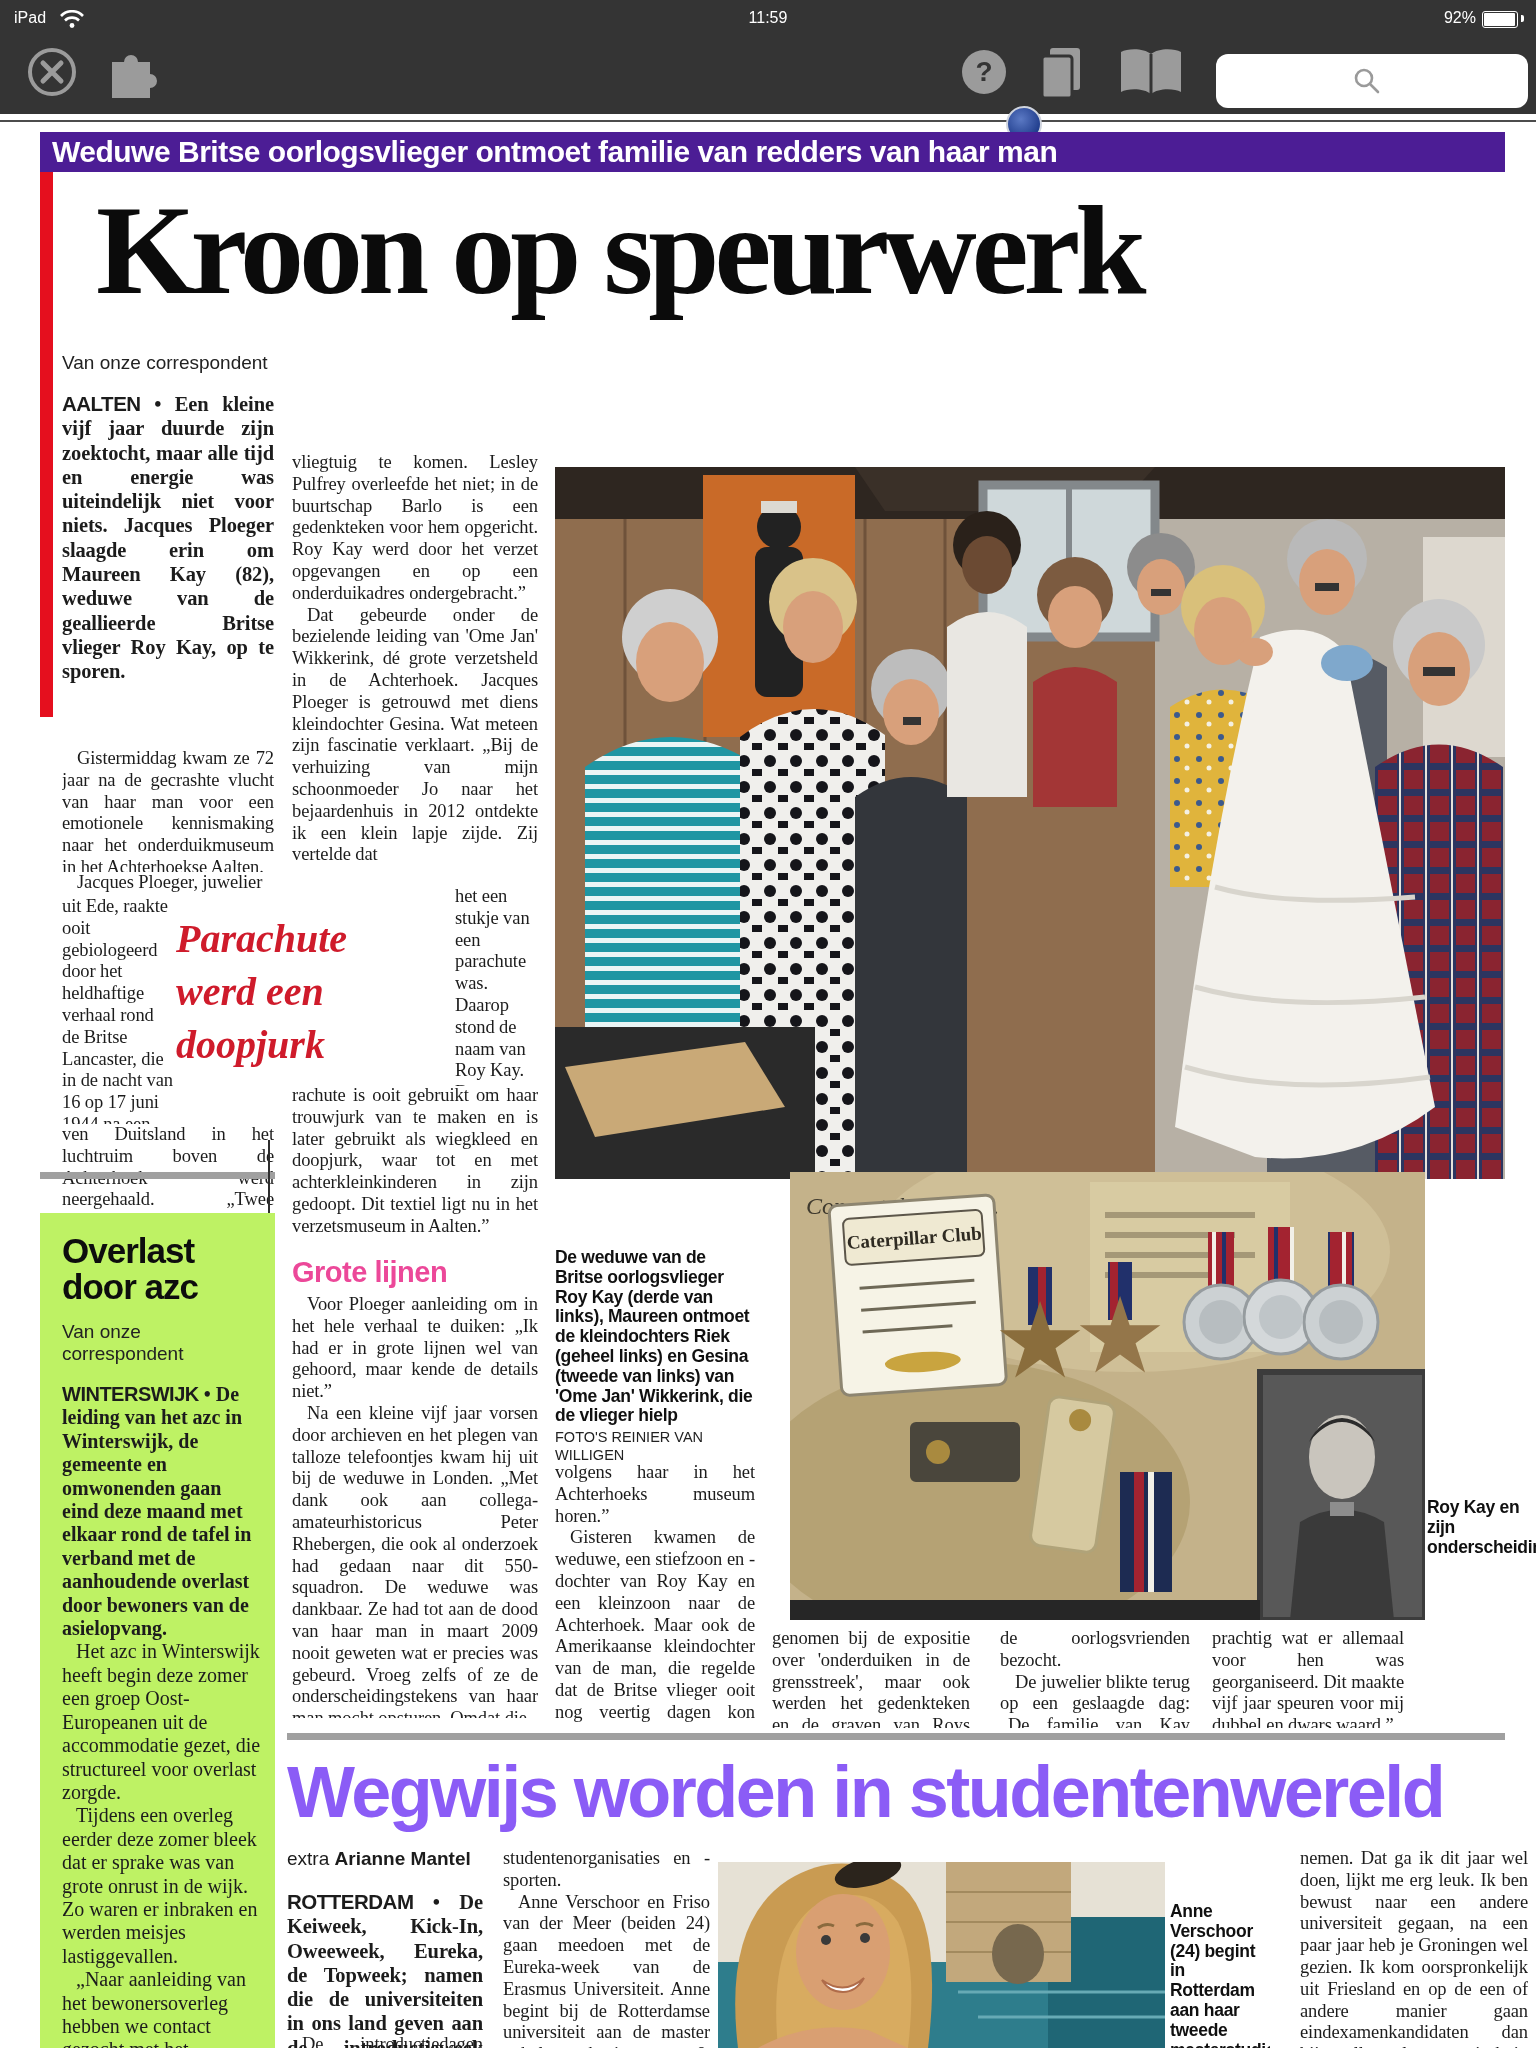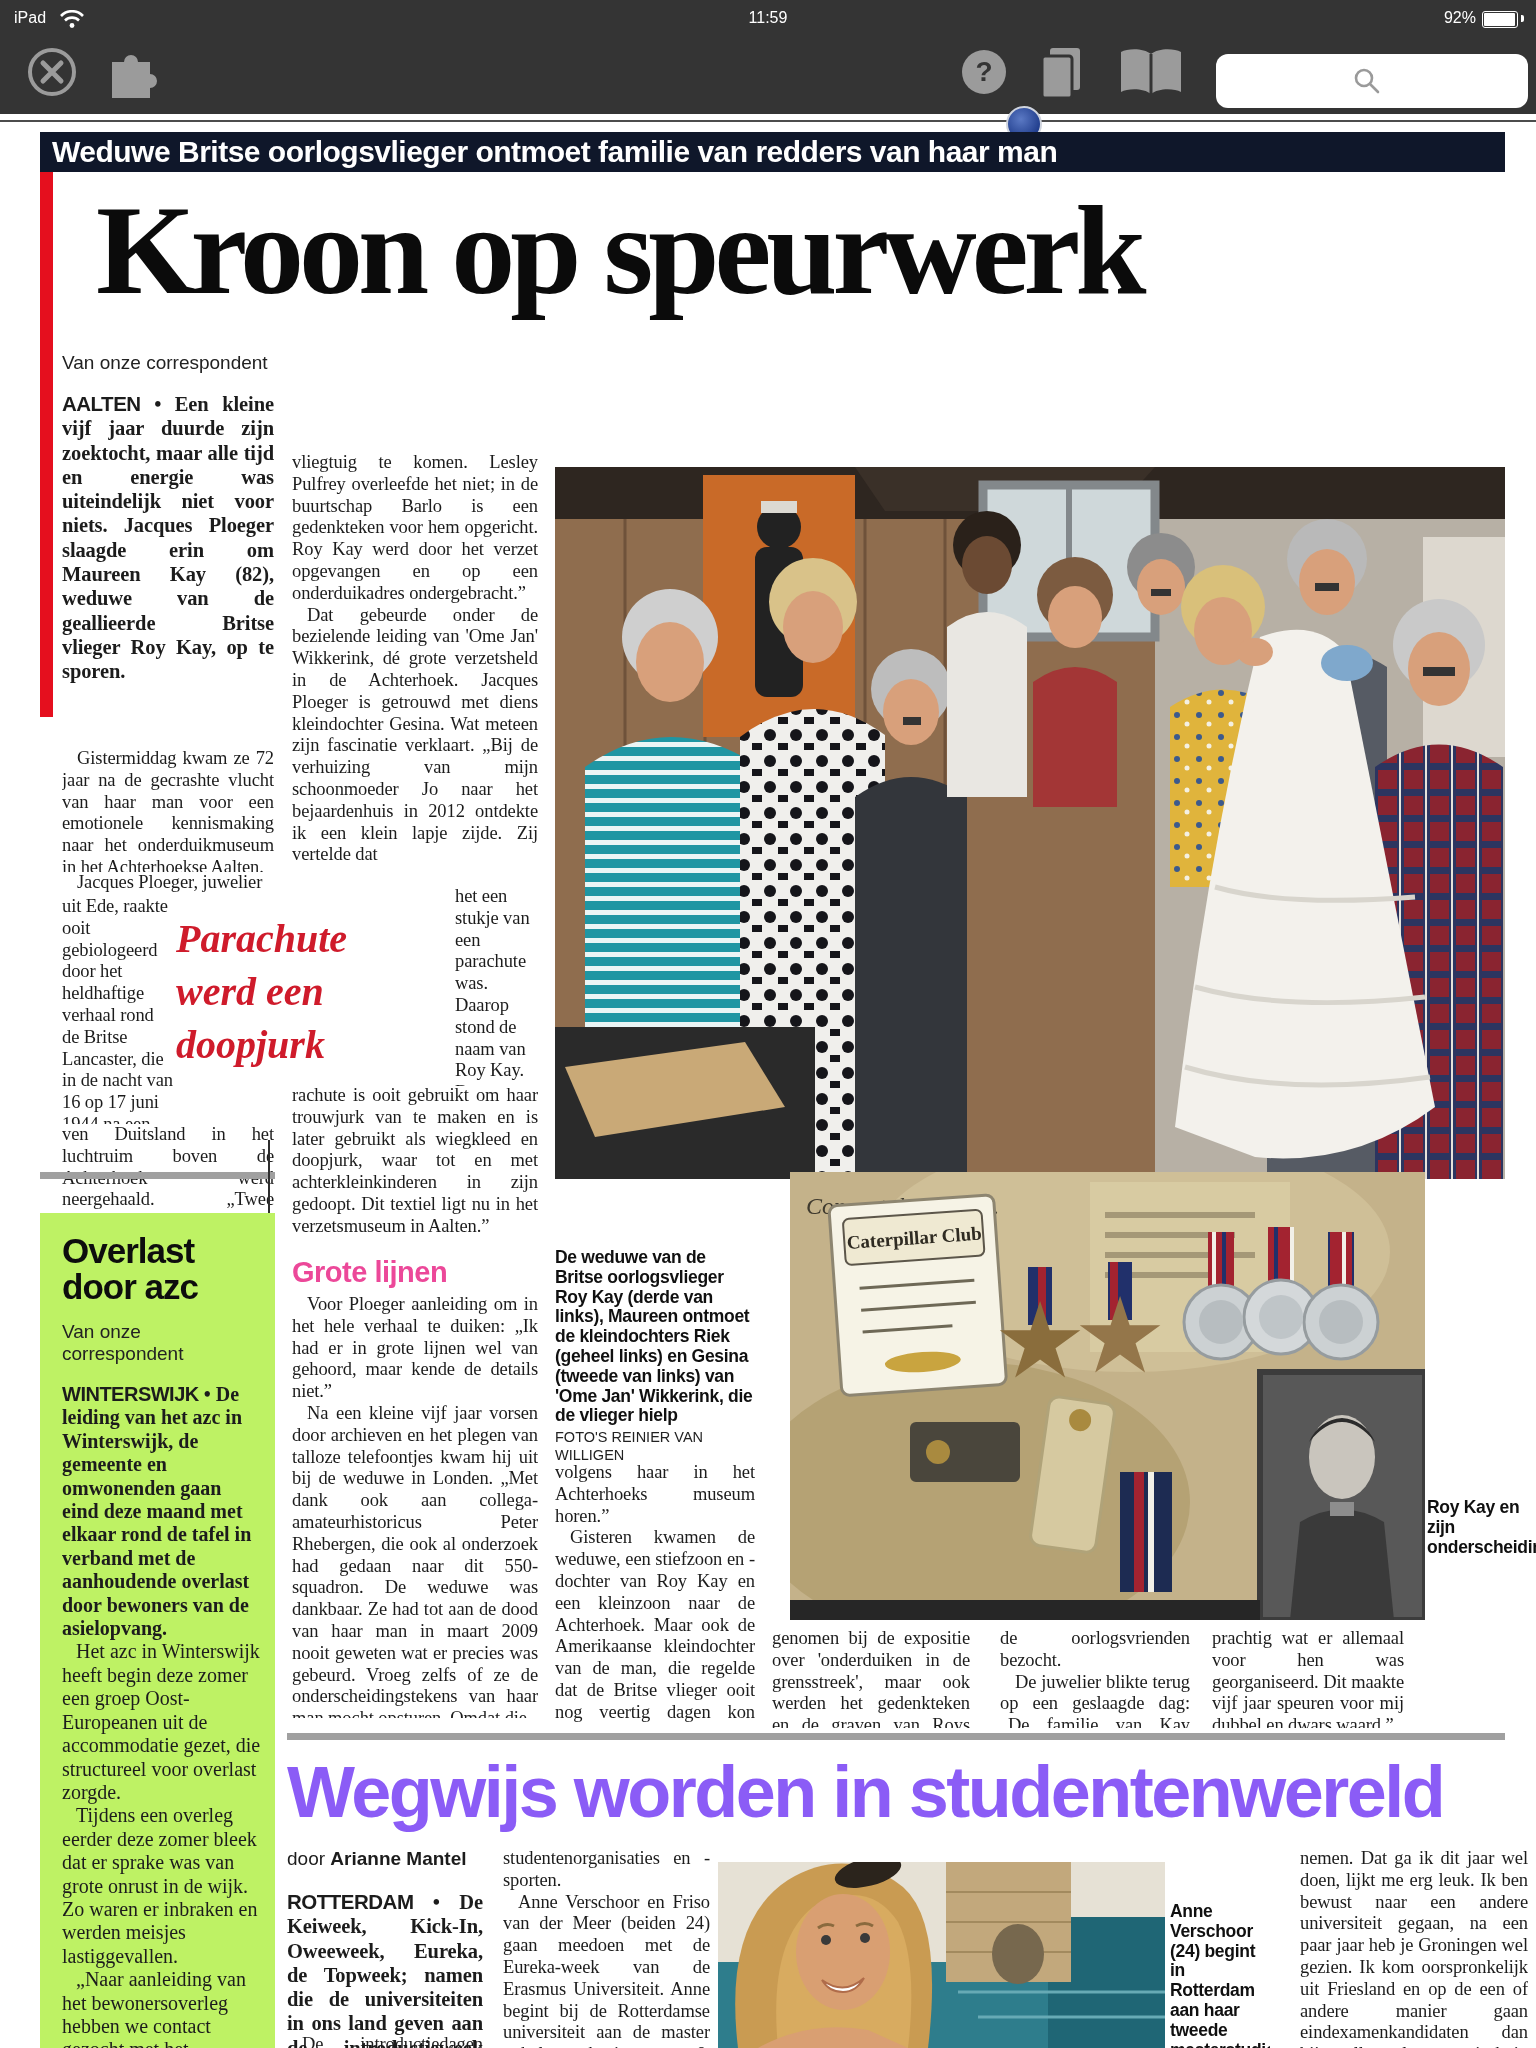--- a/index.html
+++ b/index.html
@@ -13,21 +13,21 @@
   
   .topbar{left:0;top:0;width:1536px;height:114px;background:#343434;}
   .statustext{color:#fff;font-size:16px;top:9px;}
   .searchfield{left:1216px;top:54px;width:308px;height:52px;background:#fff;border:none;border-radius:12px;}
   .pageline{left:0;top:120px;width:1536px;height:2px;background:#4c4c4c;}
   .bluedot{left:1006px;top:106px;width:32px;height:32px;border-radius:50%;
            background:radial-gradient(circle at 40% 35%, #5b79c4, #223f8e 70%);
            border:2px solid #cfd4de;}
 
   
-  .kicker{left:40px;top:132px;width:1465px;height:40px;background:#0f172a;color:#fff;
+  .kicker{left:40px;top:132px;width:1465px;height:40px;background:#4c1d95;color:#fff;
           font-weight:bold;font-size:30px;line-height:40px;padding-left:12px;letter-spacing:-0.5px;box-sizing:border-box;}
   .headline{left:52px;top:170px;width:1440px;height:170px;color:#0b0b0b;font-weight:bold;
             font-size:128px;letter-spacing:-5px;line-height:160px;margin-left:44px;}
   .redbar{left:40px;top:172px;width:13px;height:545px;background:#e50f1e;}
 
   .body-text{font-size:18.5px;line-height:21.8px;color:#1c1c1c;text-align:justify;letter-spacing:-0.1px;}
   .body-text p{margin:0;}
   .body-text p.ind{text-indent:15px;}
   .byline-lt{font-size:19px;color:#222;}
   .bold-lead{font-weight:bold;font-size:20.5px;line-height:24.3px;}
@@ -343,21 +343,21 @@
       <p class="side-lead"><span class="place">WINTERSWIJK</span><span> • De leiding van het azc in Winterswijk, de gemeente en omwonenden gaan eind deze maand met elkaar rond de tafel in verband met de aanhoudende overlast door bewoners van de asielopvang.</span></p>
       <p class="ind">Het azc in Winterswijk heeft begin deze zomer een groep Oost-Europeanen uit de accommodatie gezet, die structureel voor overlast zorgde.</p>
       <p class="ind">Tijdens een overleg eerder deze zomer bleek dat er sprake was van grote onrust in de wijk. Zo waren er inbraken en werden meisjes lastiggevallen.</p>
       <p class="ind">„Naar aanleiding van het bewonersoverleg hebben we contact gezocht met het Centraal Orgaan opvang Asielzoekers, waarop besloten is tot extra beveiliging</p>
     </div>
   </div>
 
   <div class="abs bheadline sans clip">Wegwijs worden in studentenwereld</div>
 
   <div class="abs bbyline sans" style="left:287px;top:1848px;width:196px;">
-    <span>door </span><b>Arianne Mantel</b>
+    <span>extra </span><b>Arianne Mantel</b>
   </div>
   <div class="abs body-text bold-lead serif clip" style="left:287px;top:1890px;width:196px;height:158px;">
     <span class="place">ROTTERDAM</span><span> • De Keiweek, Kick-In, Oweeweek, Eureka, de Topweek; namen die de universiteiten in ons land geven aan de introductieweek voor studenten.</span>
   </div>
   <div class="abs body-text serif clip" style="left:287px;top:2034px;width:196px;height:14px;">
     <p class="ind">De introductiedagen starten morgen bij vier univer-</p>
   </div>
 
   <div class="abs body-text serif clip" style="left:503px;top:1848px;width:207px;height:200px;">
     <p>studentenorganisaties en -sporten.</p>

